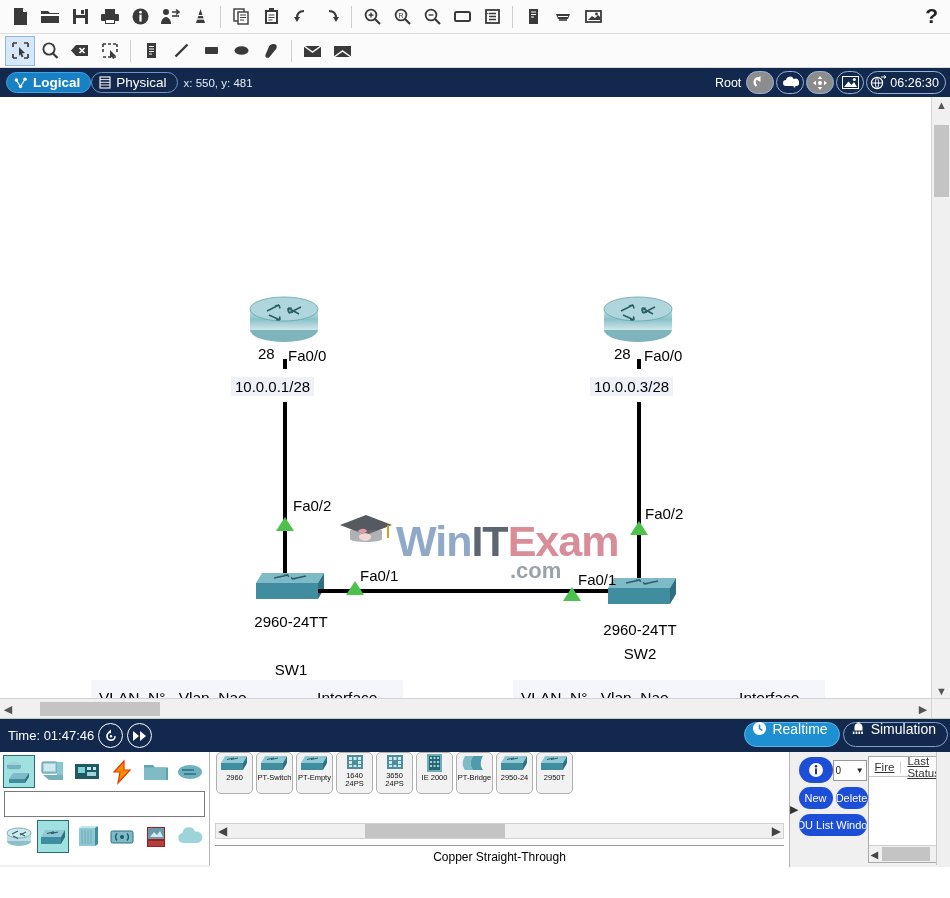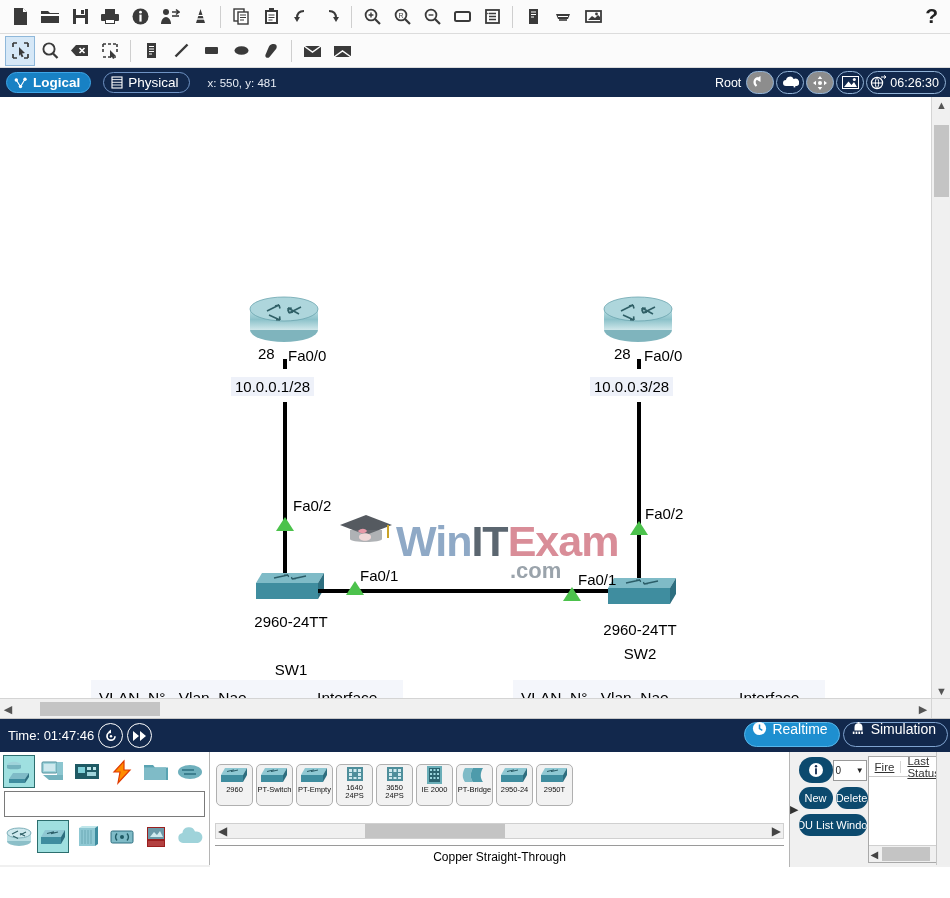--- a/index.html
+++ b/index.html
@@ -65,21 +65,21 @@
     position: relative;
   }
   .pill {
     display: inline-flex; align-items: center; gap: 5px;
     height: 21px;
     border-radius: 11px;
     padding: 0 10px 0 7px;
     font-size: 13.5px;
     color: #ffffff;
     border: 1px solid #6f93c4;
-    margin-right: 12px;
+    margin-right: 0;
     cursor: default;
     white-space: nowrap;
   }
   .pill.active { background: #1881c4; border-color: #3da6e8; font-weight: bold; }
   .coords { color: #e8edf5; font-size: 11.5px; margin-left: 6px; }
   .lb-right {
     position: absolute; right: 4px; top: 0;
     height: 29px; display: flex; align-items: center; gap: 2px;
   }
   .lb-right .root { color: #fff; font-size: 12.5px; margin-right: 3px; }
@@ -240,21 +240,21 @@
     height: 26px; margin: 3px 1px;
     border: 1px solid #7a7a7a; background: #fff;
   }
   .devlistwrap {
     position: relative;
     flex: 1;
     background: #fff;
     border-right: 1px solid #b5b5b5;
   }
   .devlist {
-    display: flex; gap: 3px; padding: 12px 6px;
+    display: flex; gap: 3px; padding: 0 6px;
     height: 50px;
   }
   .devcell {
     width: 37px; height: 42px;
     border: 1px solid #b0b0b0;
     border-radius: 5px;
     background: #f2f2f2;
     display: flex; flex-direction: column;
     align-items: center; justify-content: flex-start;
     cursor: default; overflow: hidden;
@@ -281,21 +281,21 @@
   .pdupanel {
     width: 160px; background: #f0f0f0;
     position: relative; display: flex;
   }
   .pdu-left {
     width: 20px; display: flex; align-items: center; justify-content: center;
     color: #333; font-size: 11px;
   }
   .pdu-ctrls { width: 72px; padding-top: 5px; }
   .navy-btn {
-    background: #0c4a6e; color: #fff;
+    background: #1d4ed8; color: #fff;
     border-radius: 11px; font-size: 11px;
     display: inline-flex; align-items: center; justify-content: center;
     height: 22px; cursor: default; overflow: hidden;
     white-space: nowrap;
   }
   .dropwrap { display: flex; align-items: center; margin-bottom: 4px; }
   .dropsel {
     width: 34px; height: 21px; border: 1px solid #999; background: #fff;
     font-size: 10px; display: flex; align-items: center;
     justify-content: space-between; padding: 0 2px; color: #222;

